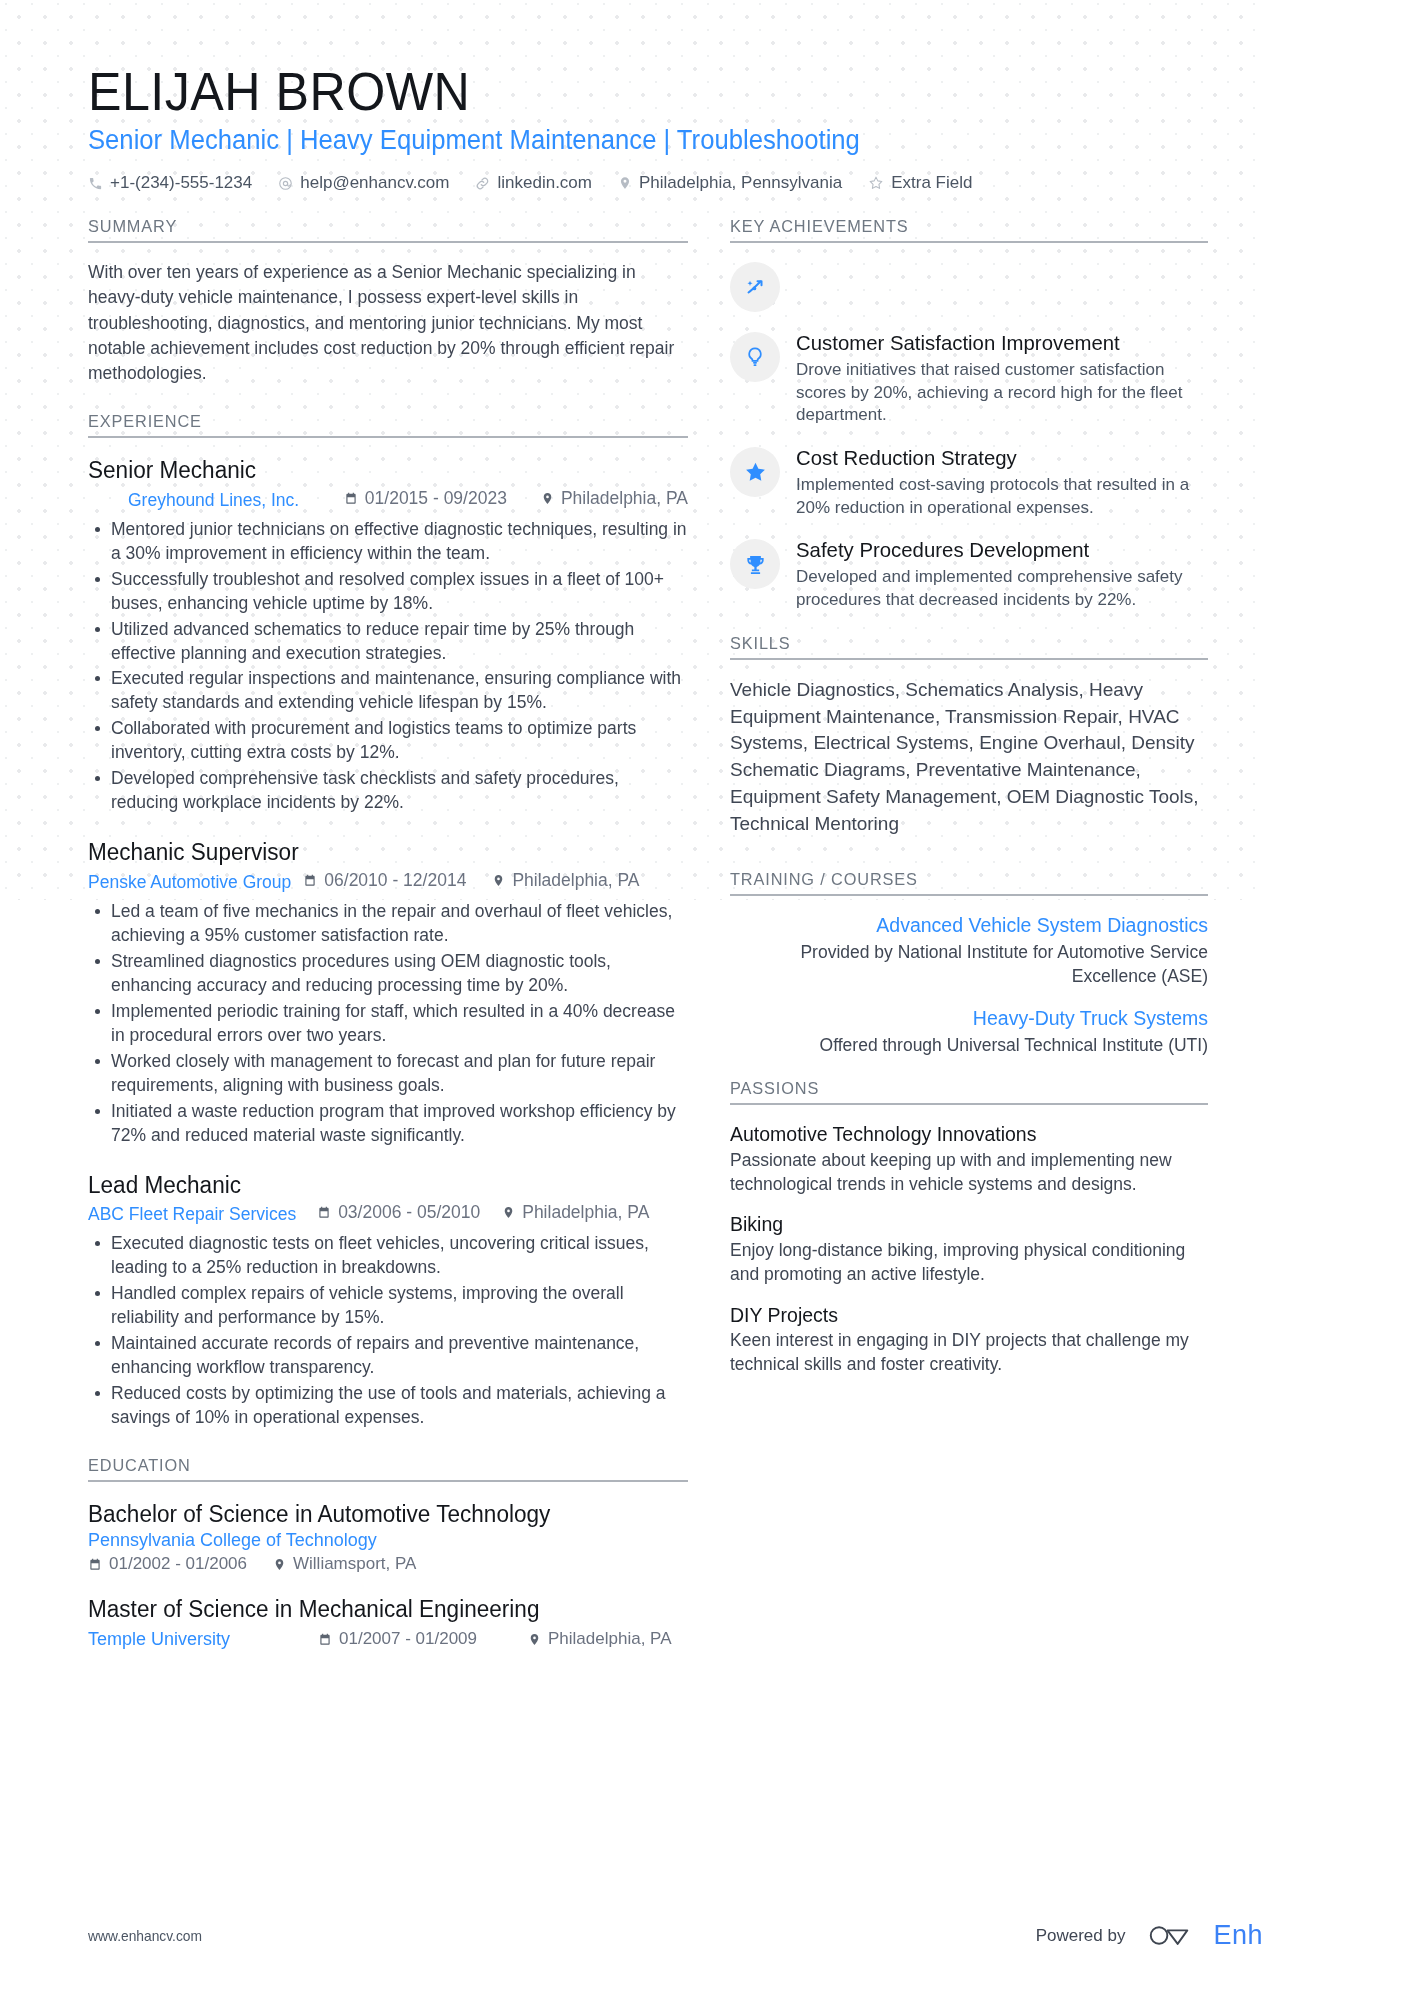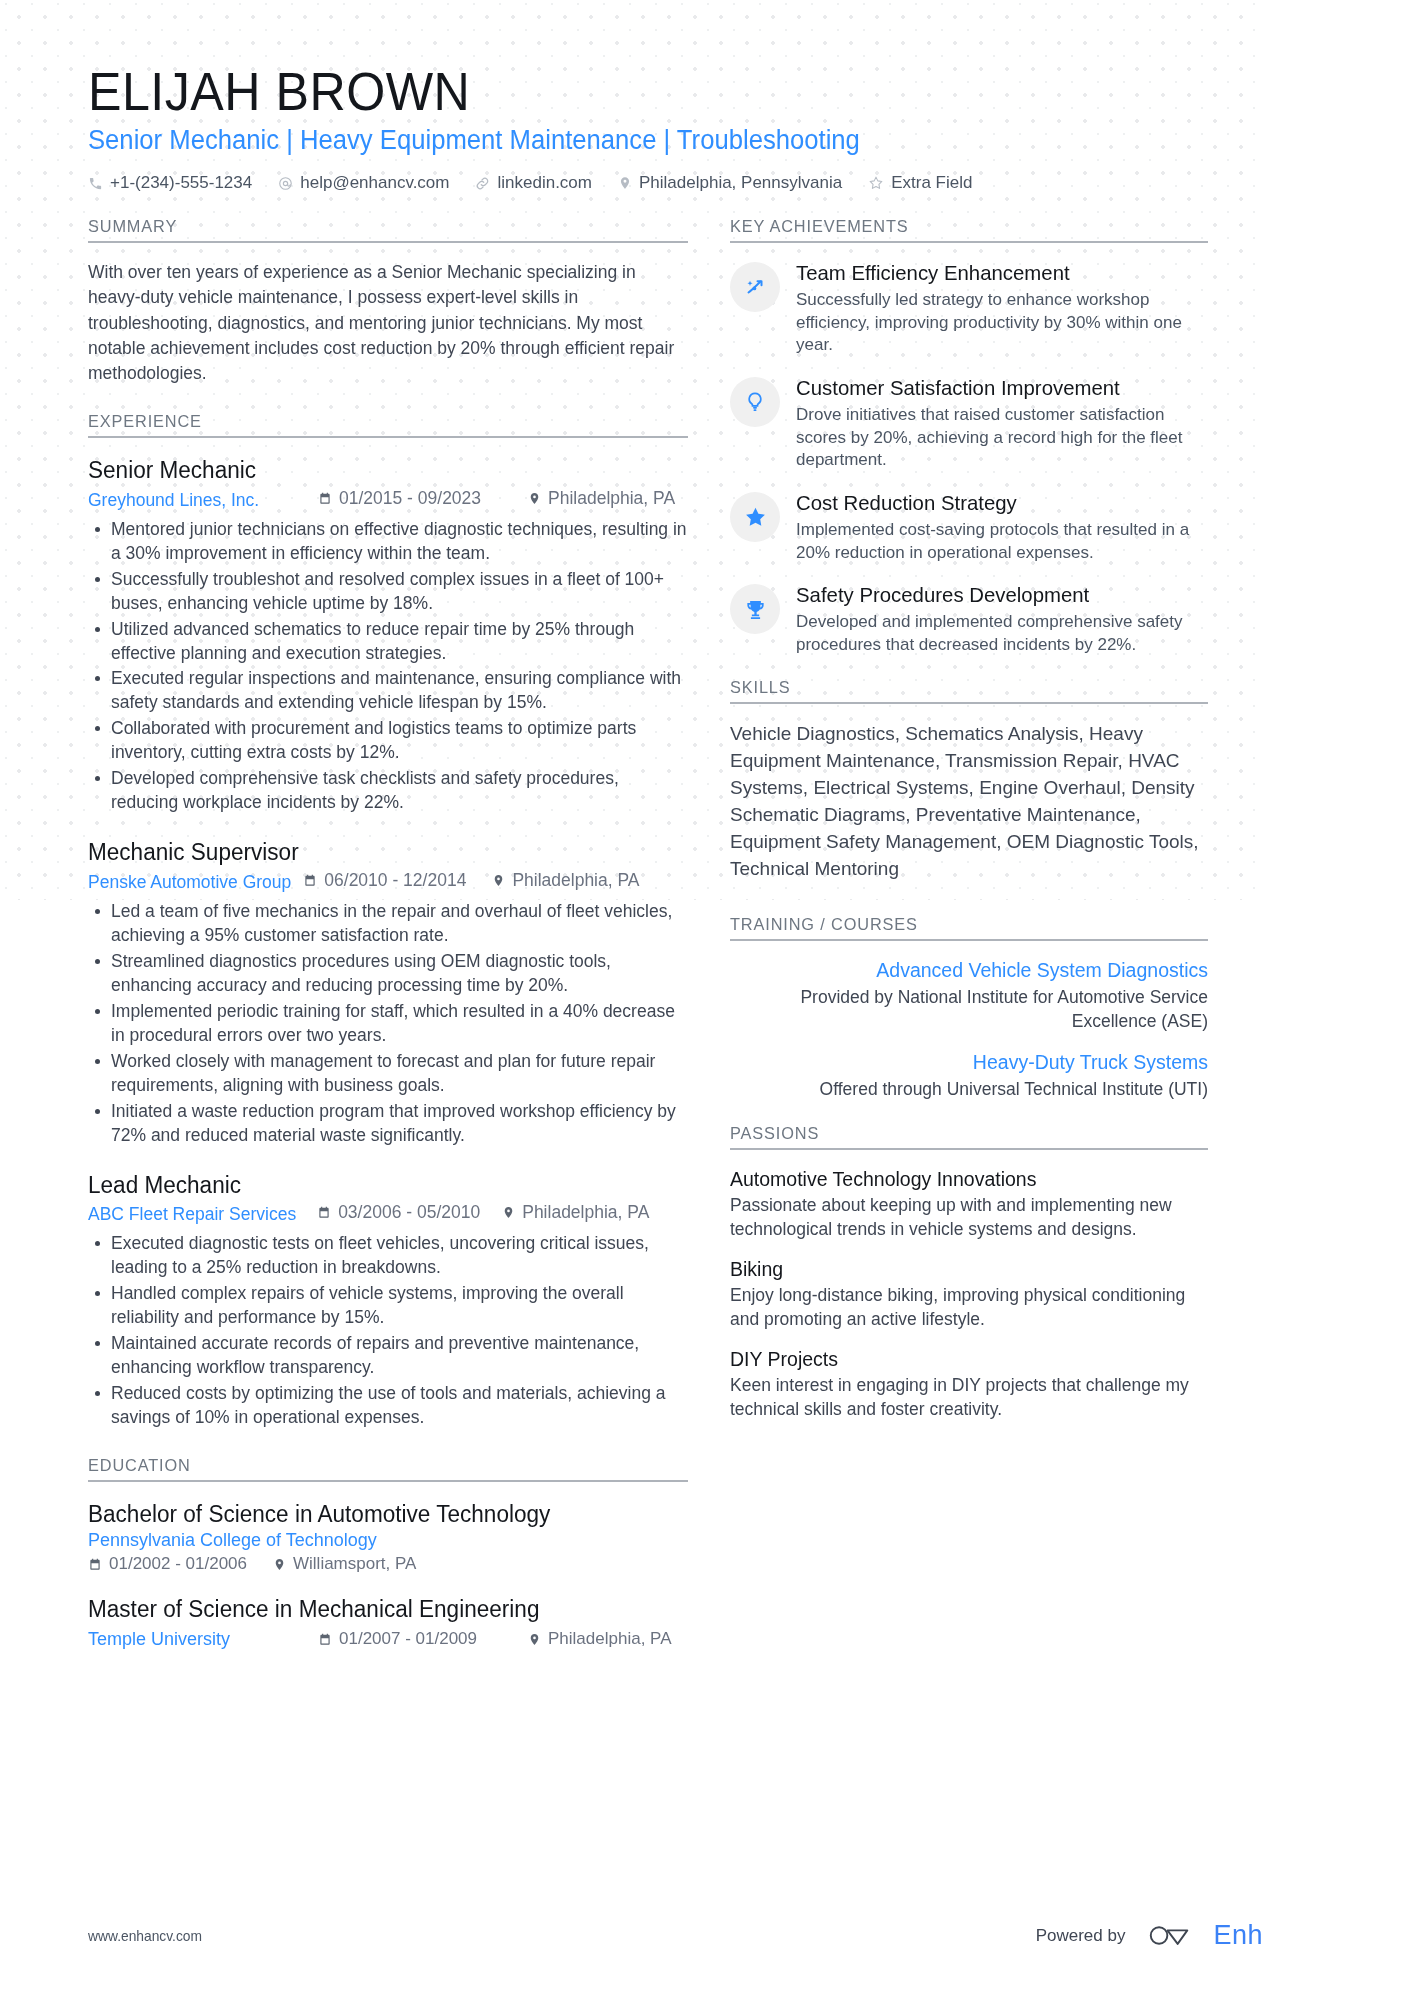--- a/index.html
+++ b/index.html
@@ -247,21 +247,21 @@
           <div class="para">With over ten years of experience as a Senior Mechanic specializing in heavy-duty vehicle maintenance, I possess expert-level skills in troubleshooting, diagnostics, and mentoring junior technicians. My most notable achievement includes cost reduction by 20% through efficient repair methodologies.</div>
         </div>
 
         <div class="sec" style="margin-top:26px;">
           <div class="sec-title">EXPERIENCE</div>
           <div class="sec-rule"></div>
 
           <div class="job">
             <div class="job-title">Senior Mechanic</div>
             <div class="job-meta">
-              <span class="company" style="width:230px;">Greyhound Lines, Inc.</span>
+              <span class="company" style="width:230px;margin-left:40px;">Greyhound Lines, Inc.</span>
               <span class="meta-chunk" style="width:210px;">
                 <span class="mi">
                   <svg width="14" height="15" viewBox="0 0 24 24" fill="#5c6470">
                       <path d="M7 2v2H5.8C4.8 4 4 4.8 4 5.8v13.4C4 20.2 4.8 21 5.8 21h12.4c1 0 1.8-.8 1.8-1.8V5.8C20 4.8 19.2 4 18.2 4H17V2h-2v2H9V2H7zm-1 8h12v9H6v-9z"></path>
                     </svg>
                 </span>
                 <span>01/2015 - 09/2023</span>
               </span>
               <span class="meta-chunk">
                 <span class="mi">
@@ -403,24 +403,20 @@
           <div class="sec-rule"></div>
 
           <div class="ach">
             <div class="ach-ico">
               <svg width="24" height="24" viewBox="0 0 24 24" fill="none">
                   <path d="M5.5 17.5C9 15 13 11 17.5 6.5" stroke="#2f8eff" stroke-width="2" stroke-linecap="round"></path>
                   <path d="M14.5 6.2h4v4" stroke="#2f8eff" stroke-width="2" stroke-linecap="round" stroke-linejoin="round"></path>
                   <circle cx="11.4" cy="13.4" r="1.9" fill="#2f8eff"></circle>
                   <path d="M6.3 7.6l.7-1.9.7 1.9 1.9.7-1.9.7-.7 1.9-.7-1.9-1.9-.7z" fill="#2f8eff"></path>
                 </svg>
-            </div>
-            <div class="ach-body">
-              <div class="ach-h">Team Efficiency Enhancement</div>
-              <div class="ach-p">Successfully led strategy to enhance workshop efficiency, improving productivity by 30% within one year.</div>
             </div>
           </div>
 
           <div class="ach">
             <div class="ach-ico">
               <svg width="22" height="24" viewBox="0 0 24 24" fill="none">
                   <path d="M12 2.6a6.2 6.2 0 0 0-3.6 11.3c.6.5.9 1.1.9 1.8v.6h5.4v-.6c0-.7.3-1.3.9-1.8A6.2 6.2 0 0 0 12 2.6z" stroke="#2f8eff" stroke-width="1.9"></path>
                   <rect x="9.9" y="17.3" width="4.2" height="2" rx="1" fill="#2f8eff"></rect>
                   <rect x="10.4" y="20" width="3.2" height="1.9" rx="1" fill="#2f8eff"></rect>
                 </svg>

